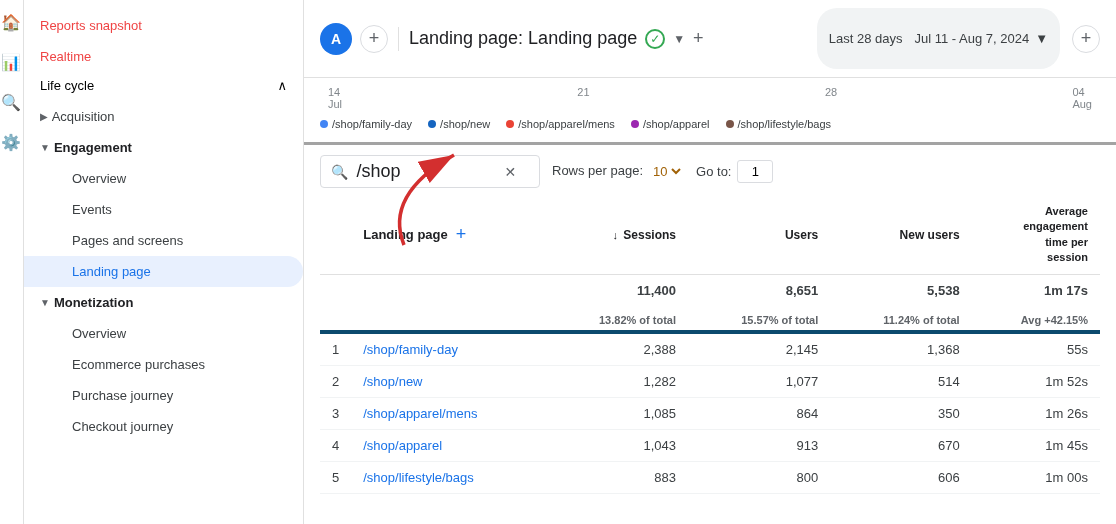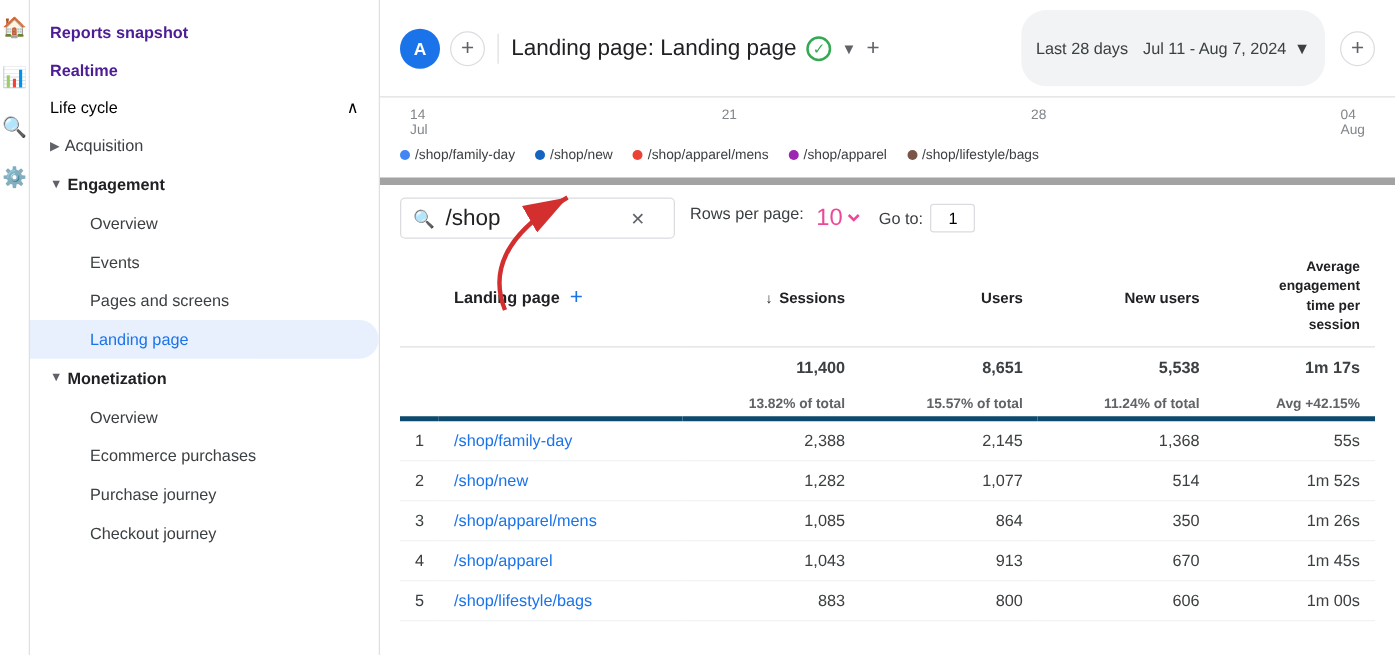--- a/index.html
+++ b/index.html
@@ -33,22 +33,22 @@
     .sidebar {
       width: 280px;
       min-width: 280px;
       background: #fff;
       border-right: 1px solid #e0e0e0;
       padding-top: 8px;
       overflow-y: auto;
     }
     .sidebar-section-title {
       font-size: 13px;
-      font-weight: 700;
-      color: #4c1d95;
+      font-weight: 400;
+      color: #ef4444;
       padding: 10px 16px 6px 16px;
       cursor: pointer;
     }
     .sidebar-item {
       padding: 8px 16px 8px 32px;
       font-size: 13px;
       color: #3c4043;
       cursor: pointer;
       display: flex; align-items: center; gap: 6px;
     }
@@ -137,21 +137,21 @@
       color: #3c4043;
       background: #f1f3f4;
       padding: 23px 12px;
       border-radius: 20px;
       cursor: pointer;
     }
 
     
     .chart-area {
       padding: 8px 16px 4px 16px;
-      border-bottom: 6px solid #a3a3a3;
+      border-bottom: 3px solid #a3a3a3;
     }
     .chart-legend {
       display: flex; align-items: center; gap: 16px;
       font-size: 11px;
       color: #3c4043;
       padding: 4px 0 8px 0;
     }
     .legend-dot {
       width: 8px; height: 8px;
       border-radius: 50%;
@@ -191,21 +191,21 @@
       min-width: 220px;
     }
     .search-box input {
       border: none; outline: none; font-size: 18px; color: #202124; width: 140px; background: transparent;
     }
     .rows-per-page {
       display: flex; align-items: flex-start; gap: 6px;
       font-size: 13px; color: #3c4043;
     }
     .rows-select {
-      border: none; font-size: 19px; color: #ec4899; background: transparent; cursor: pointer;
+      border: none; font-size: 13px; color: #a16207; background: transparent; cursor: pointer;
     }
     .goto {
       display: flex; align-items: center; gap: 6px;
       font-size: 13px; color: #3c4043;
     }
     .goto input {
       width: 36px; border: 1px solid #dadce0; border-radius: 3px; padding: 3px 6px; text-align: center; font-size: 13px;
     }
     .pagination-info {
       font-size: 13px; color: #3c4043; margin-left: auto;

